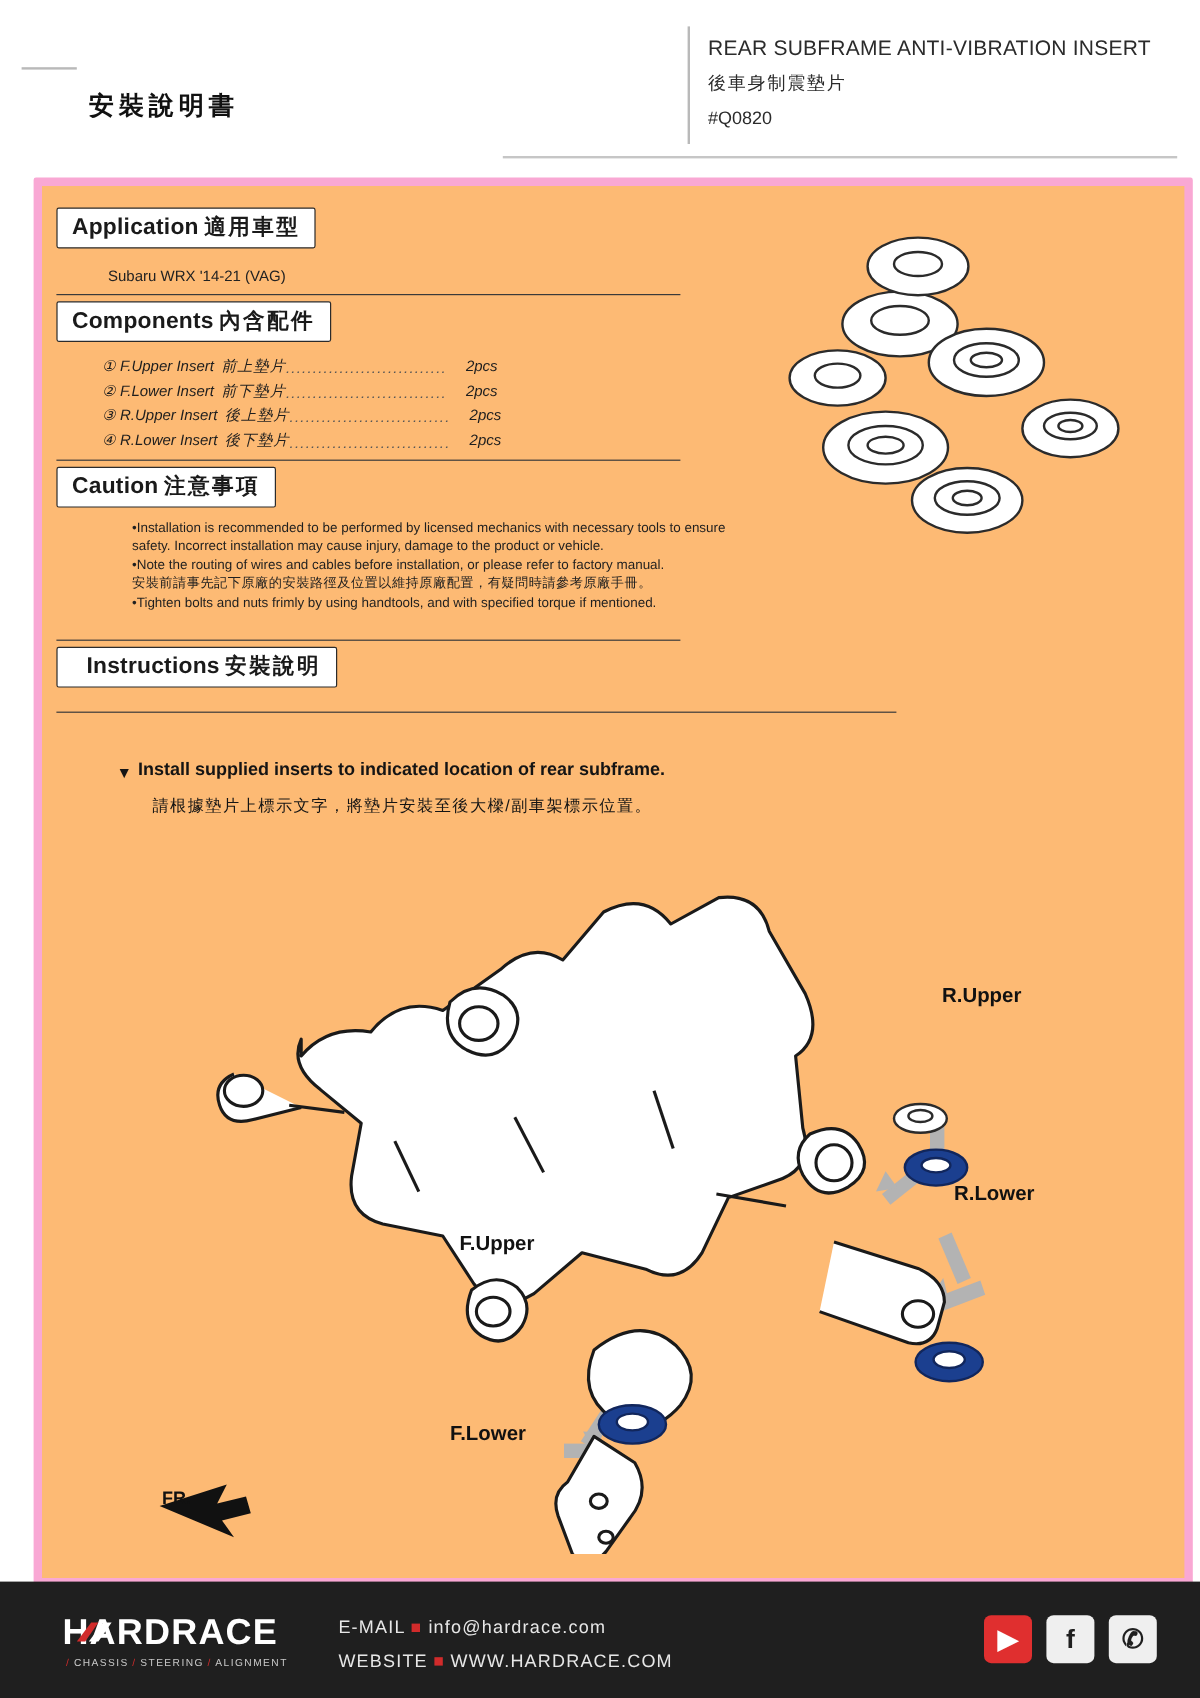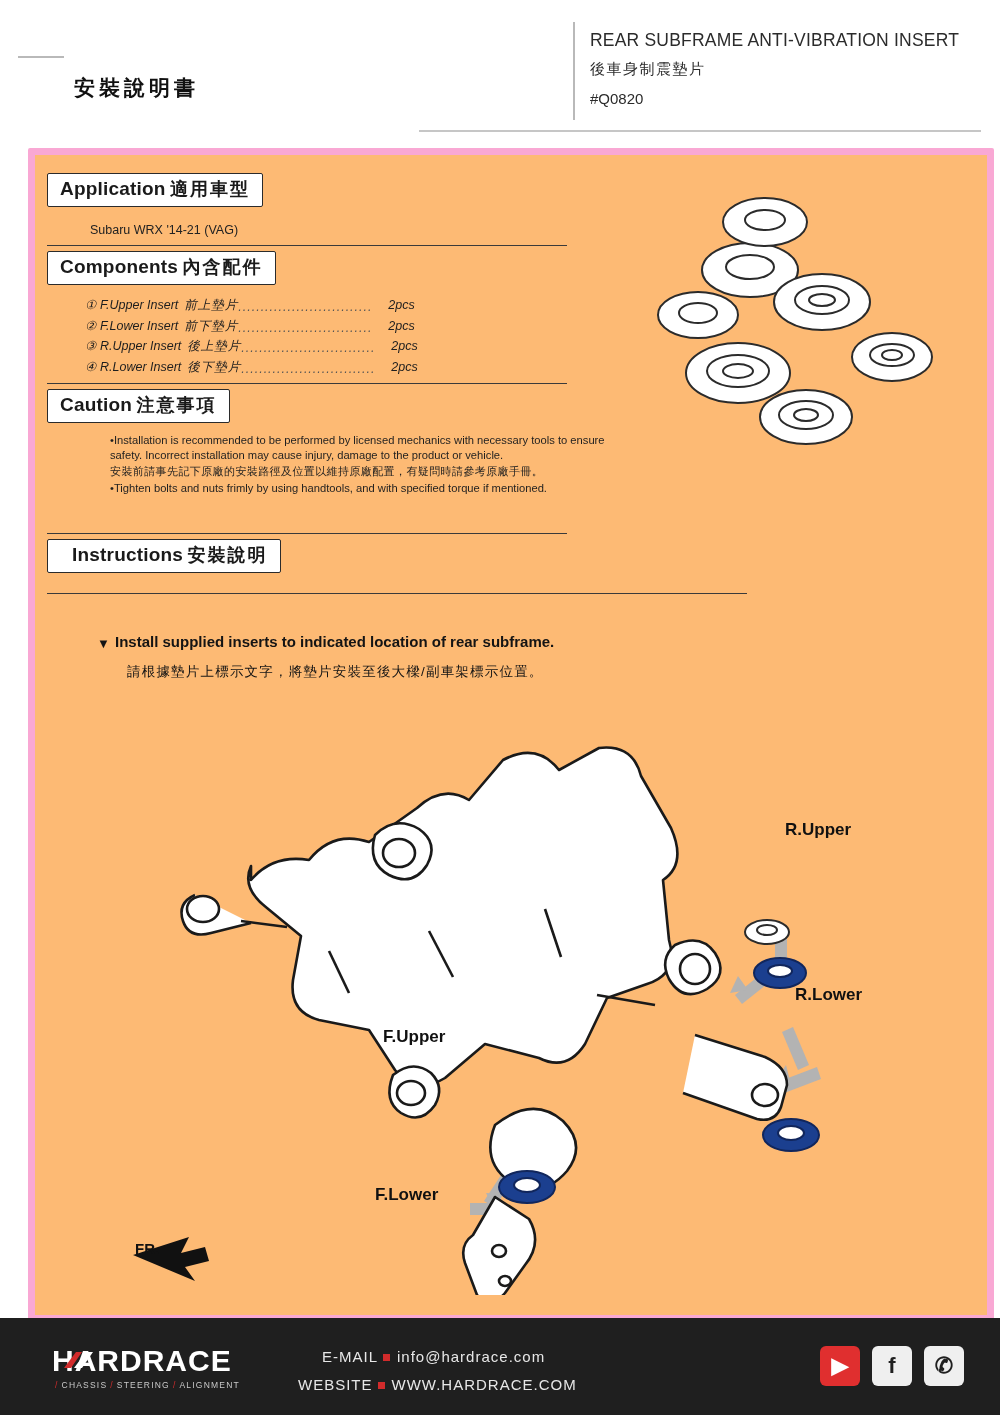--- a/index.html
+++ b/index.html
@@ -97,22 +97,22 @@
   .footer{position:absolute;left:0;top:1318px;width:1000px;height:97px;background:#1f1f1f;}
   .footer-inner{position:relative;width:1000px;height:97px;}
   .brand{position:absolute;left:52px;top:26px;}
   .brand-name{
     font-size:30px;font-weight:bold;color:#fff;letter-spacing:1px;font-family:"Liberation Sans",sans-serif;
   }
   .brand-sub{font-size:8.5px;color:#c9c9c9;letter-spacing:1.2px;margin-top:2px;}
   .brand-sub span{color:#d12b2b;padding:0 3px;}
   .brand-mark{position:absolute;left:10px;top:4px;width:34px;height:26px;}
   .f-line{position:absolute;font-size:15px;color:#e7e7e7;letter-spacing:1px;}
-  #f-email{left:282px;top:30px;margin-left:40px;}
-  #f-web{left:282px;top:58px;margin-left:16px;}
+  #f-email{left:282px;top:30px;}
+  #f-web{left:282px;top:58px;}
   .f-sq{display:inline-block;width:7px;height:7px;background:#d12b2b;margin:0 7px 1px 5px;}
   .social{position:absolute;top:28px;width:40px;height:40px;border-radius:6px;}
   #s-youtube{left:820px;background:#e02f2f;}
   #s-facebook{left:872px;background:#efefef;}
   #s-wechat{left:924px;background:#efefef;}
   .s-glyph{width:40px;height:40px;display:flex;align-items:center;justify-content:center;
     font-size:22px;font-weight:bold;}
 </style>
 </head>
 <body>
@@ -158,20 +158,21 @@
 
   <div class="sec-head" id="sec-caution">
     <span class="en">Caution</span>
     <span class="zh">注意事項</span>
   </div>
   <div class="caution-body">
     <div class="c-item">
       <div class="c-en">•Installation is recommended to be performed by licensed mechanics with necessary tools to ensure safety. Incorrect installation may cause injury, damage to the product or vehicle.</div>
     </div>
     <div class="c-item">
+      <div class="c-en">•Note the routing of wires and cables before installation, or please refer to factory manual.</div>
       <div class="c-zh">安裝前請事先記下原廠的安裝路徑及位置以維持原廠配置，有疑問時請參考原廠手冊。</div>
     </div>
     <div class="c-item">
       <div class="c-en">•Tighten bolts and nuts frimly by using handtools, and with specified torque if mentioned.</div>
     </div>
   </div>
   <div class="rule" id="rule-caut"></div>
 
   <div class="sec-head" id="sec-instructions">
     <span class="en">Instructions</span>

